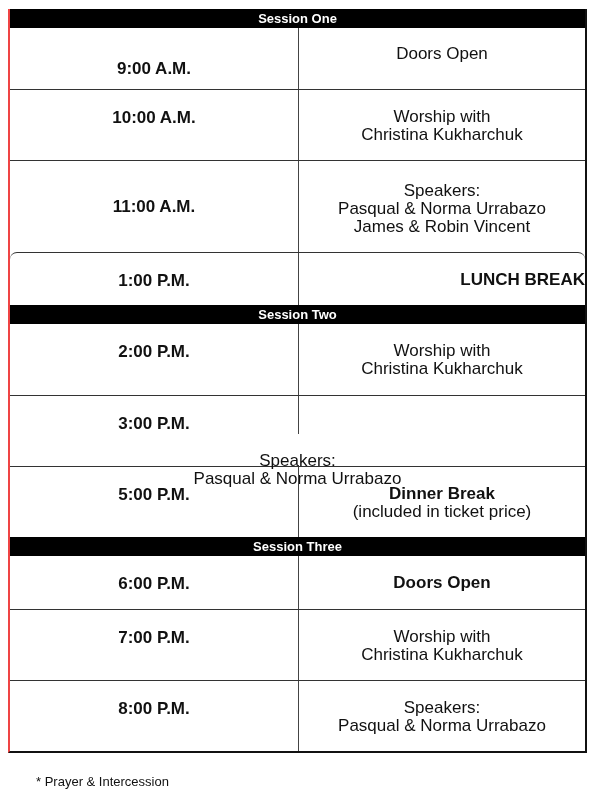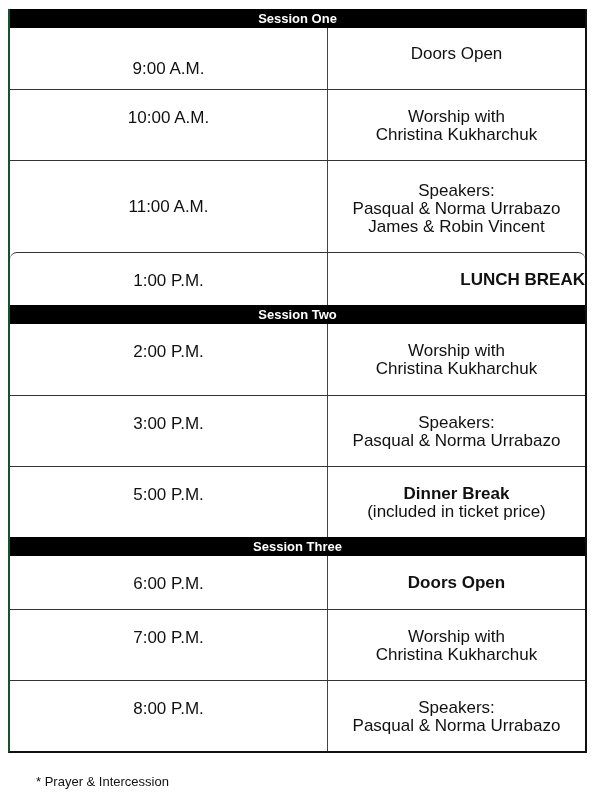--- a/index.html
+++ b/index.html
@@ -1,22 +1,22 @@
 <!DOCTYPE html>
 <html><head>
   <meta charset="utf-8">
   <style>
     html, body { margin: 0; padding: 0; background: #ffffff; }
     body { width: 600px; height: 805px; position: relative; font-family: "Liberation Sans", sans-serif; color: #111; }
-    .table { position: absolute; left: 8px; top: 9px; width: 579px; border-left: 2px solid #14532d; border-right: 2px solid #111; border-bottom: 2px solid #111; box-sizing: border-box; }
+    .table { position: absolute; left: 8px; top: 9px; width: 579px; border-left: 2px solid #ef4444; border-right: 2px solid #111; border-bottom: 2px solid #111; box-sizing: border-box; }
     .session-header { background: #000; color: #fff; font-weight: bold; font-size: 13px; text-align: center; height: 19px; line-height: 20px; }
     .row { display: flex; border-top: 1.5px solid #333; box-sizing: border-box; }
     .session-header + .row { border-top: none; }
     .cell { box-sizing: border-box; font-size: 17px; text-align: center; }
-    .time { width: 318px; border-right: 1.5px solid #444; font-weight: normal; }
+    .time { width: 289px; border-right: 1.5px solid #444; font-weight: bold; }
     .desc { flex: 1; }
     .desc .line { display: block; line-height: 18px; }
     .desc .line.bold { font-weight: bold; }
     .footnote { position: absolute; left: 36px; top: 774px; font-size: 13px; }
   </style>
 </head>
 <body>
 
 <div class="table" id="schedule">
     <div class="session-header">Session One</div>
@@ -48,21 +48,21 @@
       </div>
     </div>
     <div class="session-header">Session Two</div>
     <div class="row" style="height: 71px;">
       <div class="cell time" style="padding-top: 18px;">2:00 P.M.</div>
       <div class="cell desc" style="padding-top: 18px;">
         <span class="line">Worship with</span>
         <span class="line">Christina Kukharchuk</span>
       </div>
     </div>
-    <div class="row" style="height: 71px;">
+    <div class="row" style="height: 71px; flex-direction: column;">
       <div class="cell time" style="padding-top: 18px;">3:00 P.M.</div>
       <div class="cell desc" style="padding-top: 18px;">
         <span class="line">Speakers:</span>
         <span class="line">Pasqual &amp; Norma Urrabazo</span>
       </div>
     </div>
     <div class="row" style="height: 71px;">
       <div class="cell time" style="padding-top: 18px;">5:00 P.M.</div>
       <div class="cell desc" style="padding-top: 18px;">
         <span class="line bold">Dinner Break</span>

